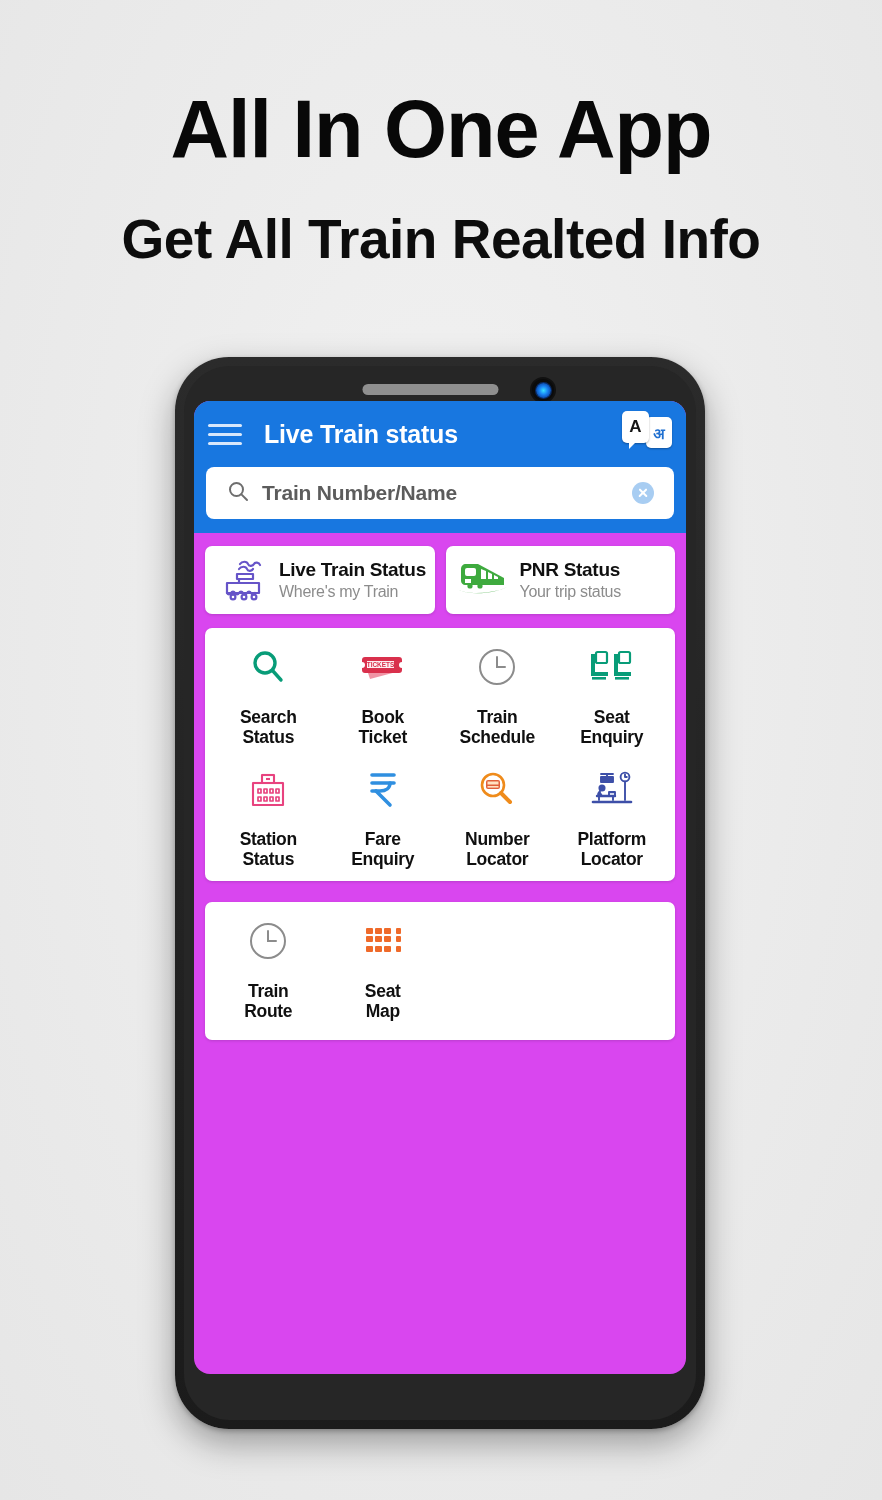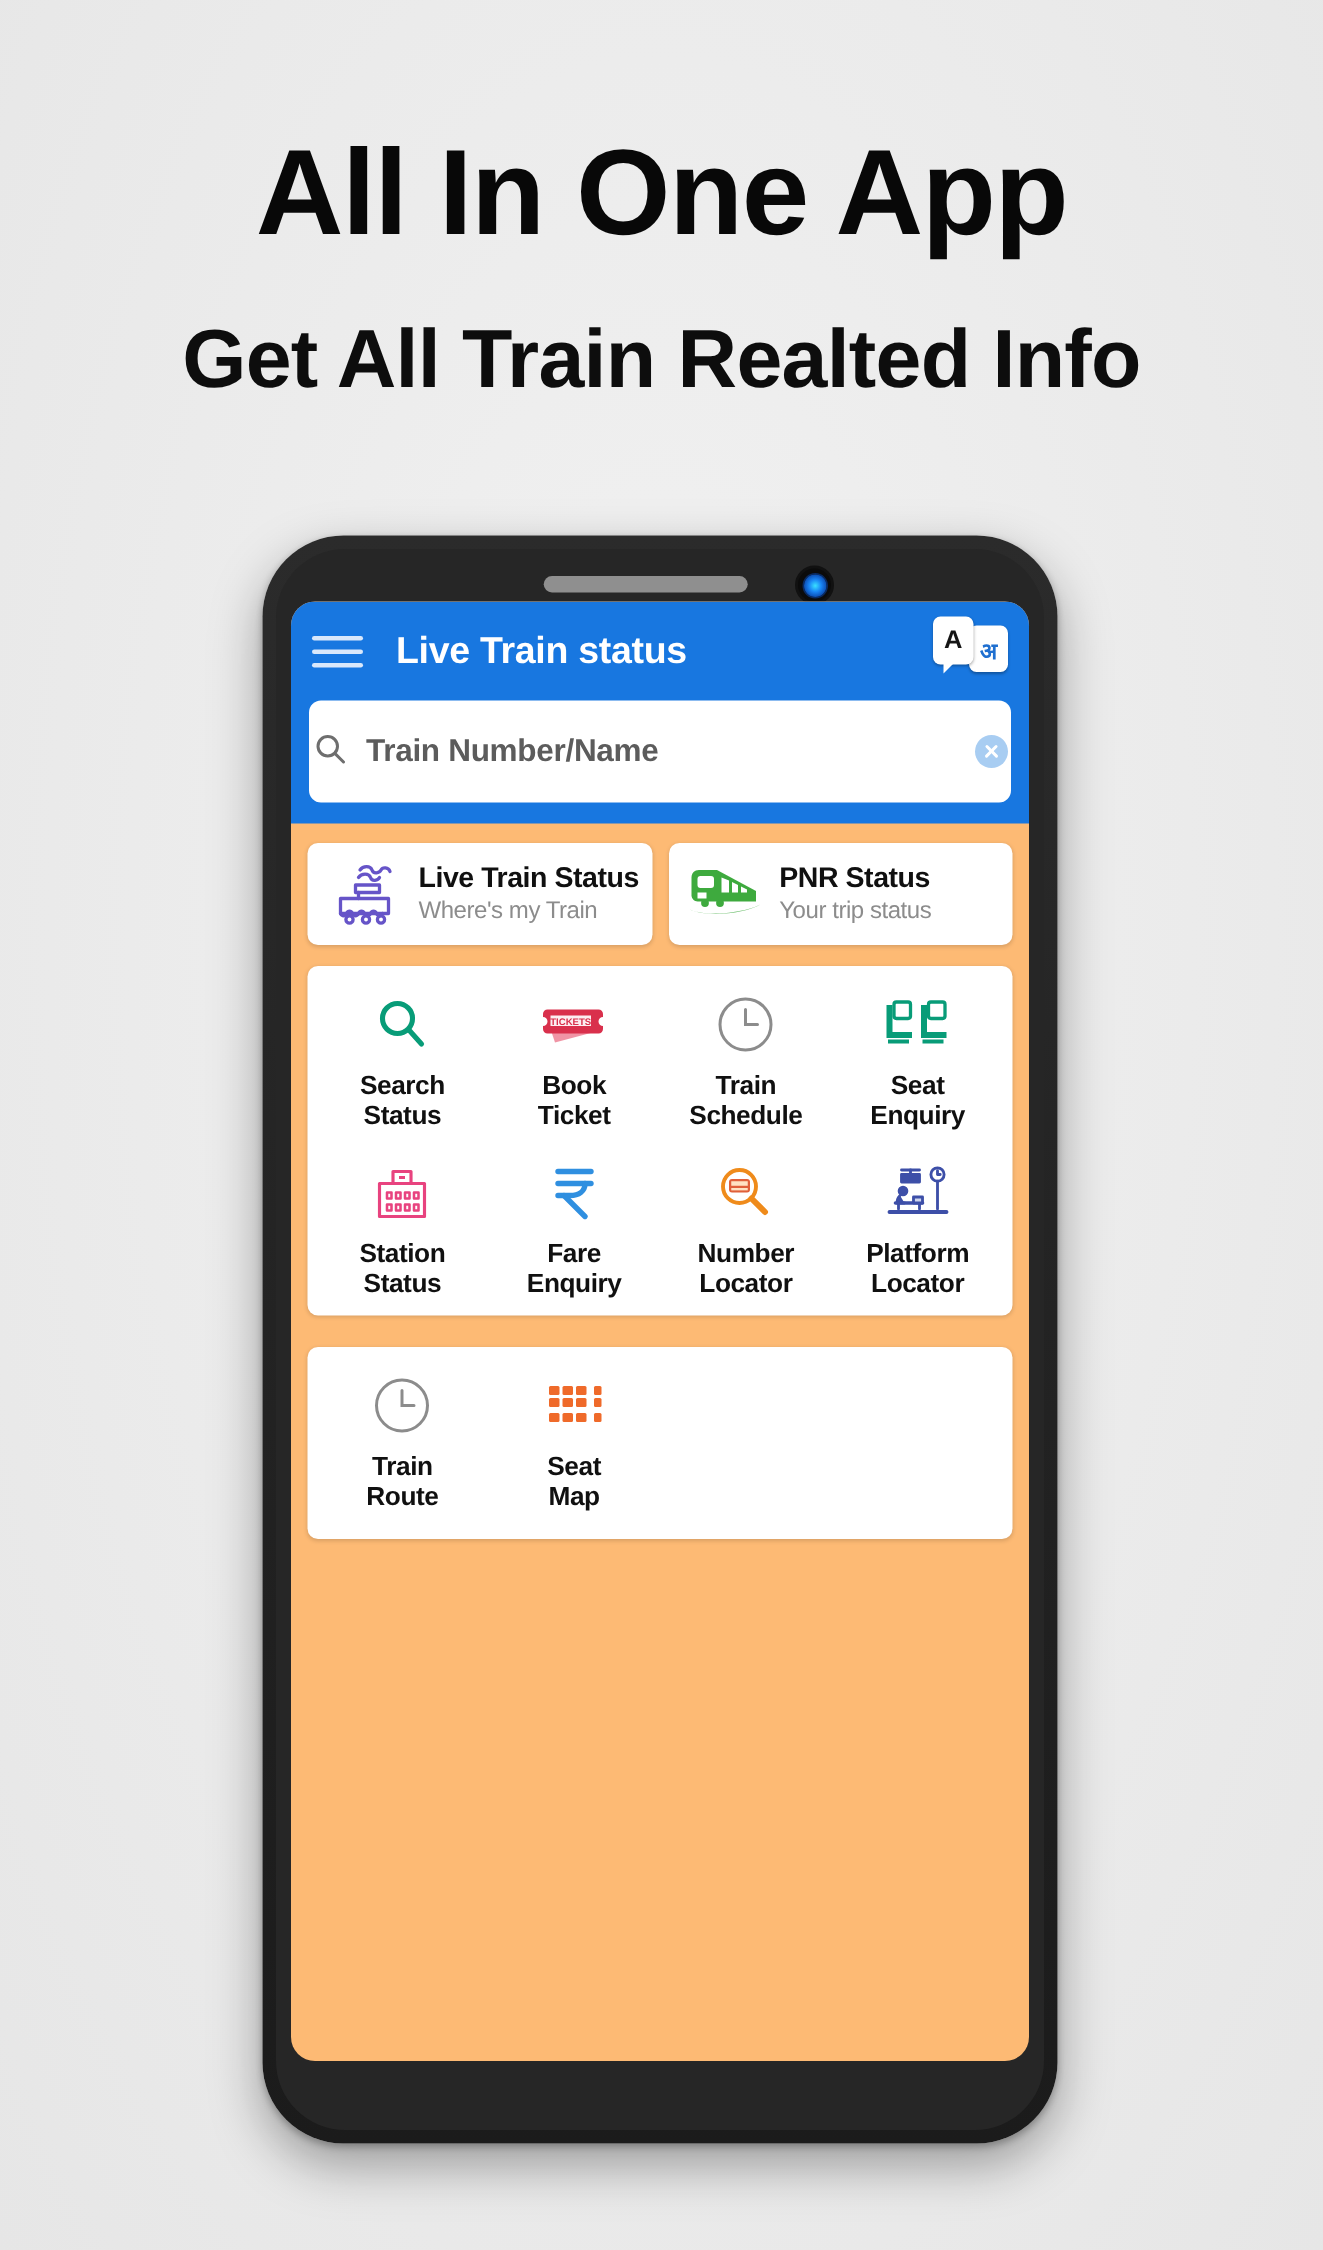--- a/index.html
+++ b/index.html
@@ -54,21 +54,21 @@
     border:2px solid #111;
     display:flex; align-items:center; justify-content:center;
   }
   .camera .lens {
     width:15px; height:15px; border-radius:50%;
     background:radial-gradient(circle at 50% 50%, #39e0ff 0%, #1a86f5 38%, #0c4fb5 70%, #07306e 100%);
     box-shadow:0 0 0 1px #0a2b63;
   }
   .screen {
     width:100%; height:100%;
-    background:#fdba74;
+    background:#d946ef;
     border-radius:16px;
     overflow:hidden;
     position:relative;
   }
 
   
   .appbar { background:#1877e0; padding:0 0 12px 0; }
   .appbar-top {
     height:66px; display:flex; align-items:center; padding:0 14px;
   }
@@ -89,22 +89,22 @@
   .tcard-back { right:0; top:6px; width:26px; height:31px; font-size:15px; color:#1f6fd0; }
   .tcard-front { left:0; top:0; width:27px; height:32px; font-size:17px; color:#151515; }
   .tcard-front:after {
     content:""; position:absolute; bottom:-6px; left:7px;
     border-left:7px solid #ffffff; border-bottom:7px solid transparent;
   }
 
   
   .searchbar-wrap { padding:0 12px 2px 12px; }
   .searchbar {
-    background:#ffffff; border-radius:8px; height:68px;
-    display:flex; align-items:center; padding:0 2px; gap:12px;
+    background:#ffffff; border-radius:8px; height:52px;
+    display:flex; align-items:center; padding:0 20px; gap:12px;
   }
   .search-input-txt {
     flex:1; font-size:21px; font-weight:bold; color:#5c5c5c; letter-spacing:-0.2px;
   }
   .clear-btn {
     width:22px; height:22px; border-radius:50%;
     background:#a8cdf2; position:relative; cursor:pointer; flex:none;
   }
   .clear-btn:before, .clear-btn:after {
     content:""; position:absolute; left:50%; top:50%;
@@ -125,21 +125,21 @@
   .promo-text { flex:1; }
   .promo-title { font-size:19px; font-weight:bold; color:#101010; line-height:1.12; letter-spacing:-0.3px; }
   .promo-sub { font-size:16px; color:#8c8c8c; line-height:1.2; margin-top:1px; letter-spacing:-0.3px; }
 
   .grid-card { margin-top:14px; padding:14px 6px 10px 6px; }
   .grid { display:grid; grid-template-columns:repeat(4,1fr); row-gap:14px; }
   .grid3 { display:grid; grid-template-columns:repeat(4,1fr); row-gap:6px; }
   .tile { display:flex; flex-direction:column; align-items:center; cursor:pointer; padding:2px 0; }
   .tile-icon { height:46px; display:flex; align-items:center; justify-content:center; }
   .tile-label {
-    margin-top:7px; font-size:17.5px; font-weight:bold; color:#101010;
+    margin-top:17px; font-size:17.5px; font-weight:bold; color:#101010;
     text-align:center; line-height:1.16; letter-spacing:-0.3px;
   }
   .bottom-card { margin-top:21px; padding:14px 6px 16px 6px; }
 </style>
 </head>
 <body>
 
 <div class="headline-wrap">
   <div class="headline">All In One App</div>
   <div class="subhead">Get All Train Realted Info</div>

